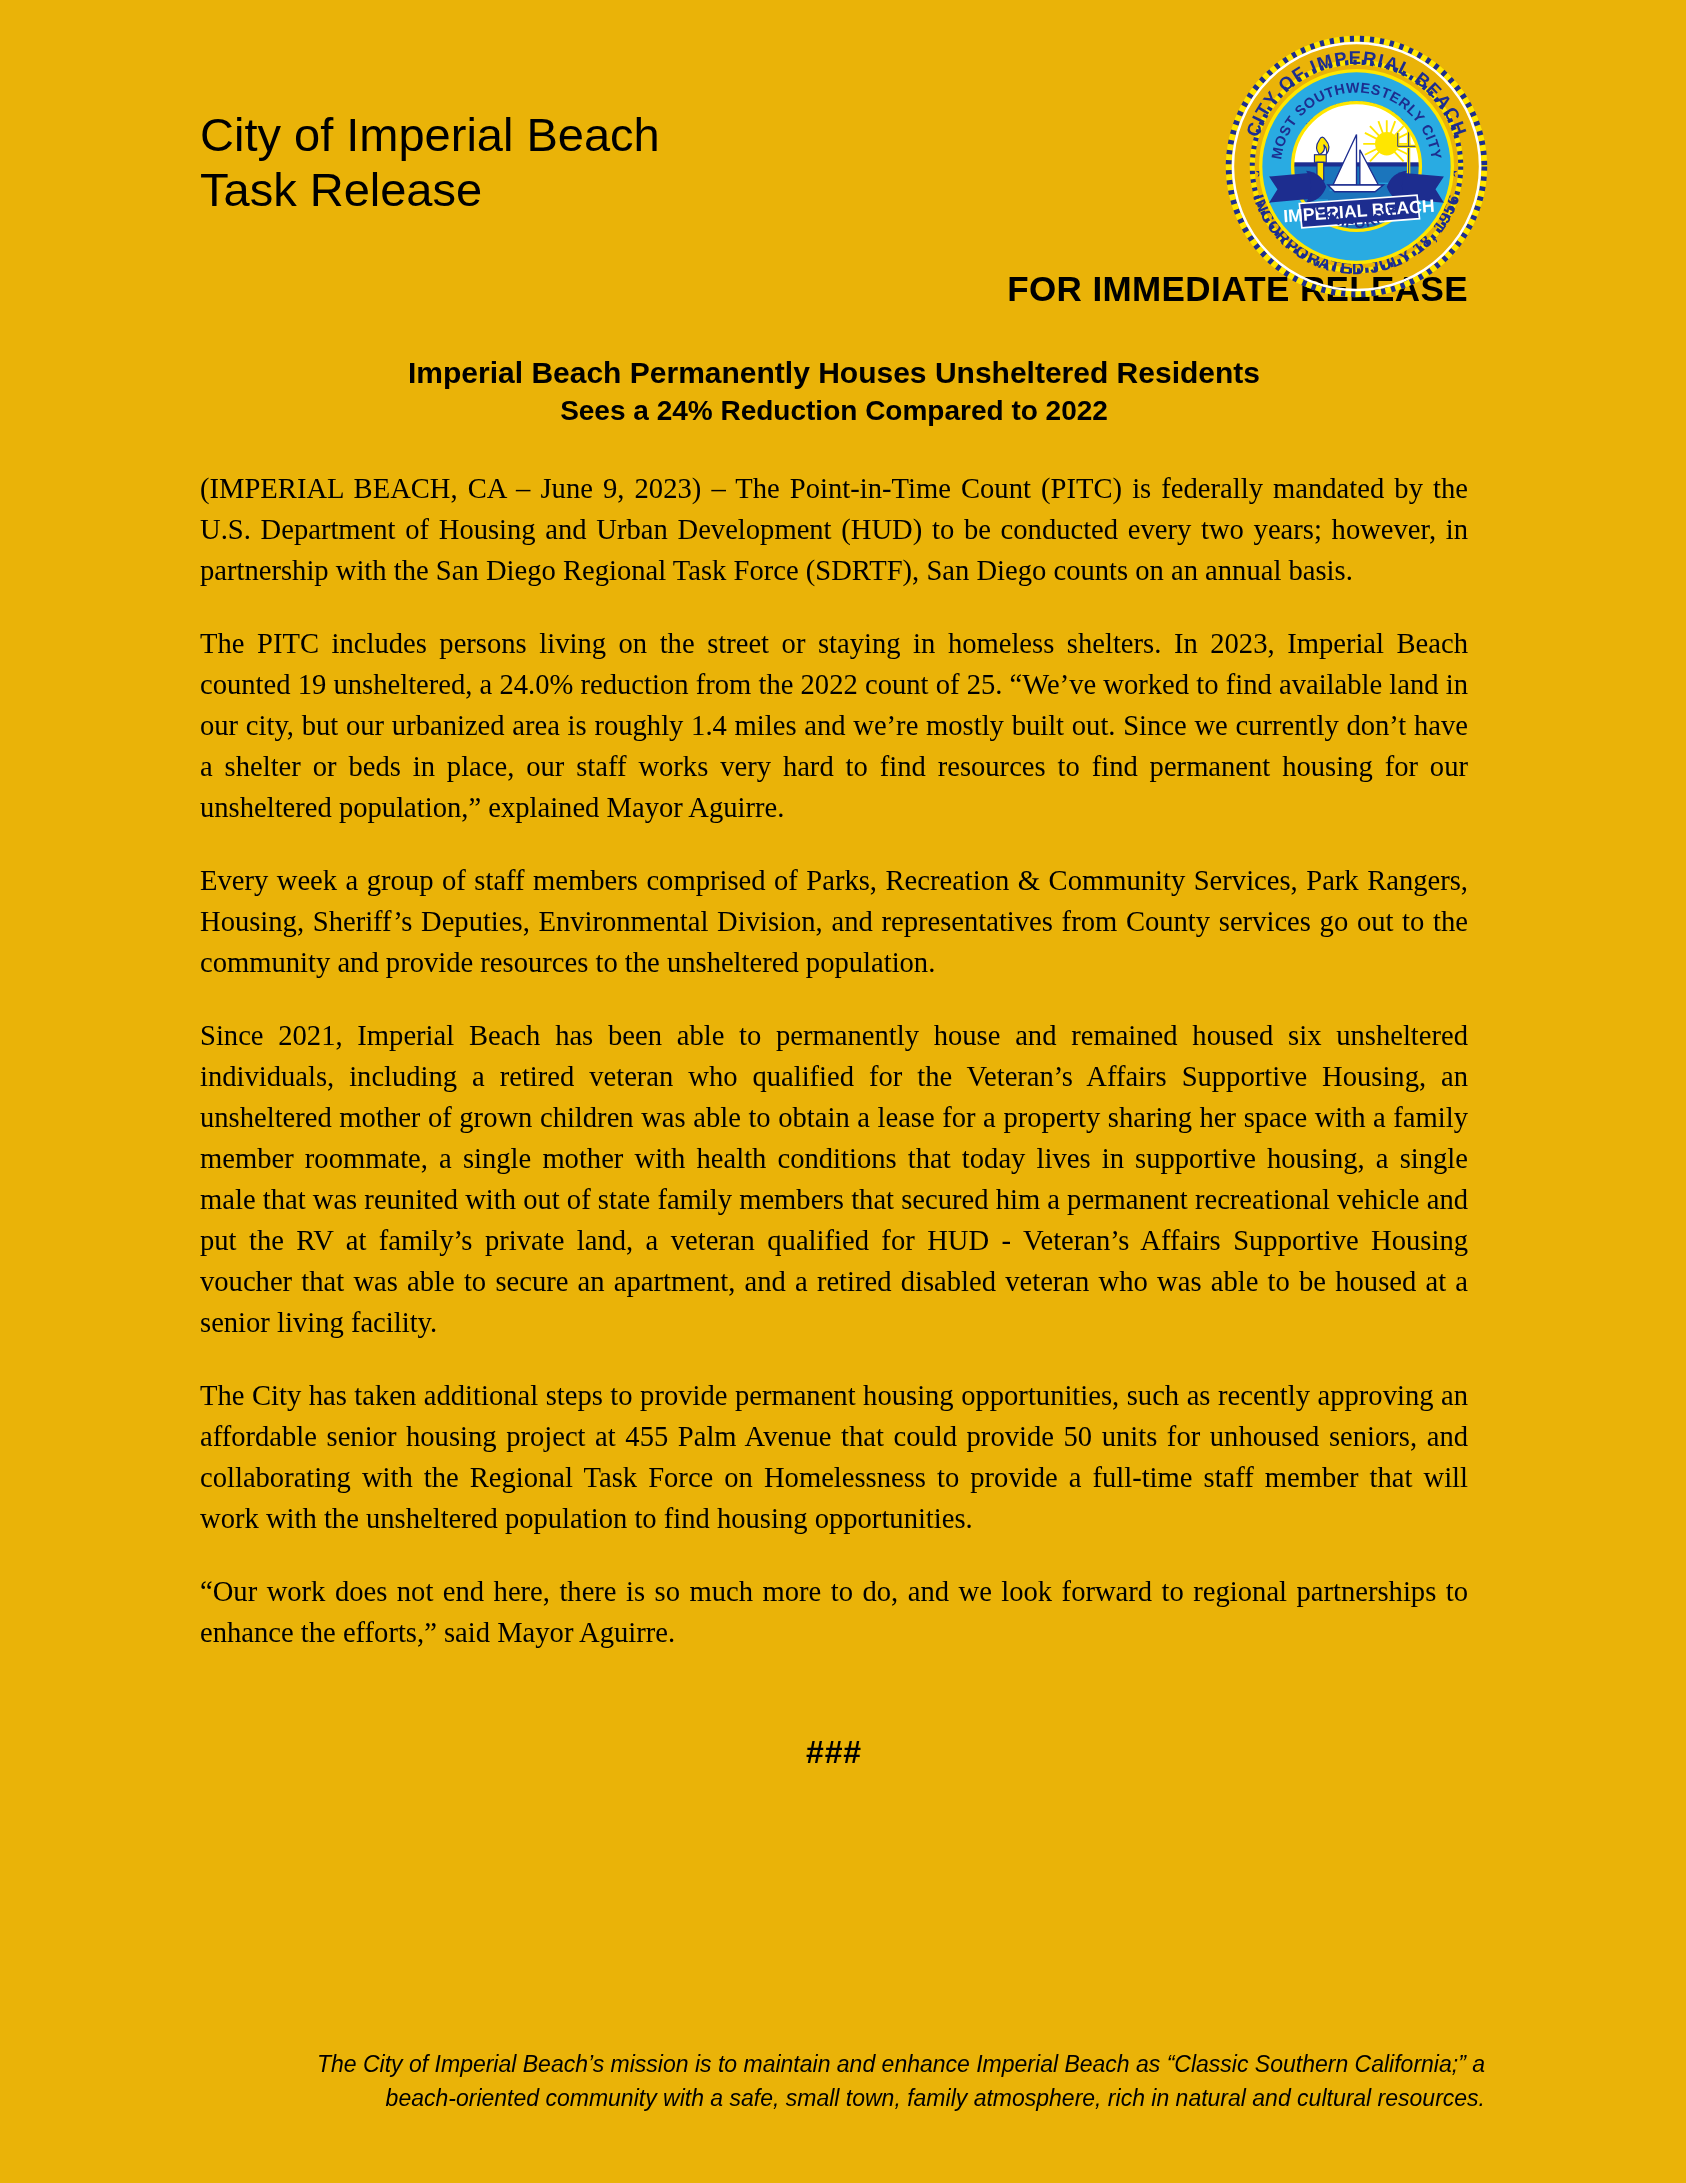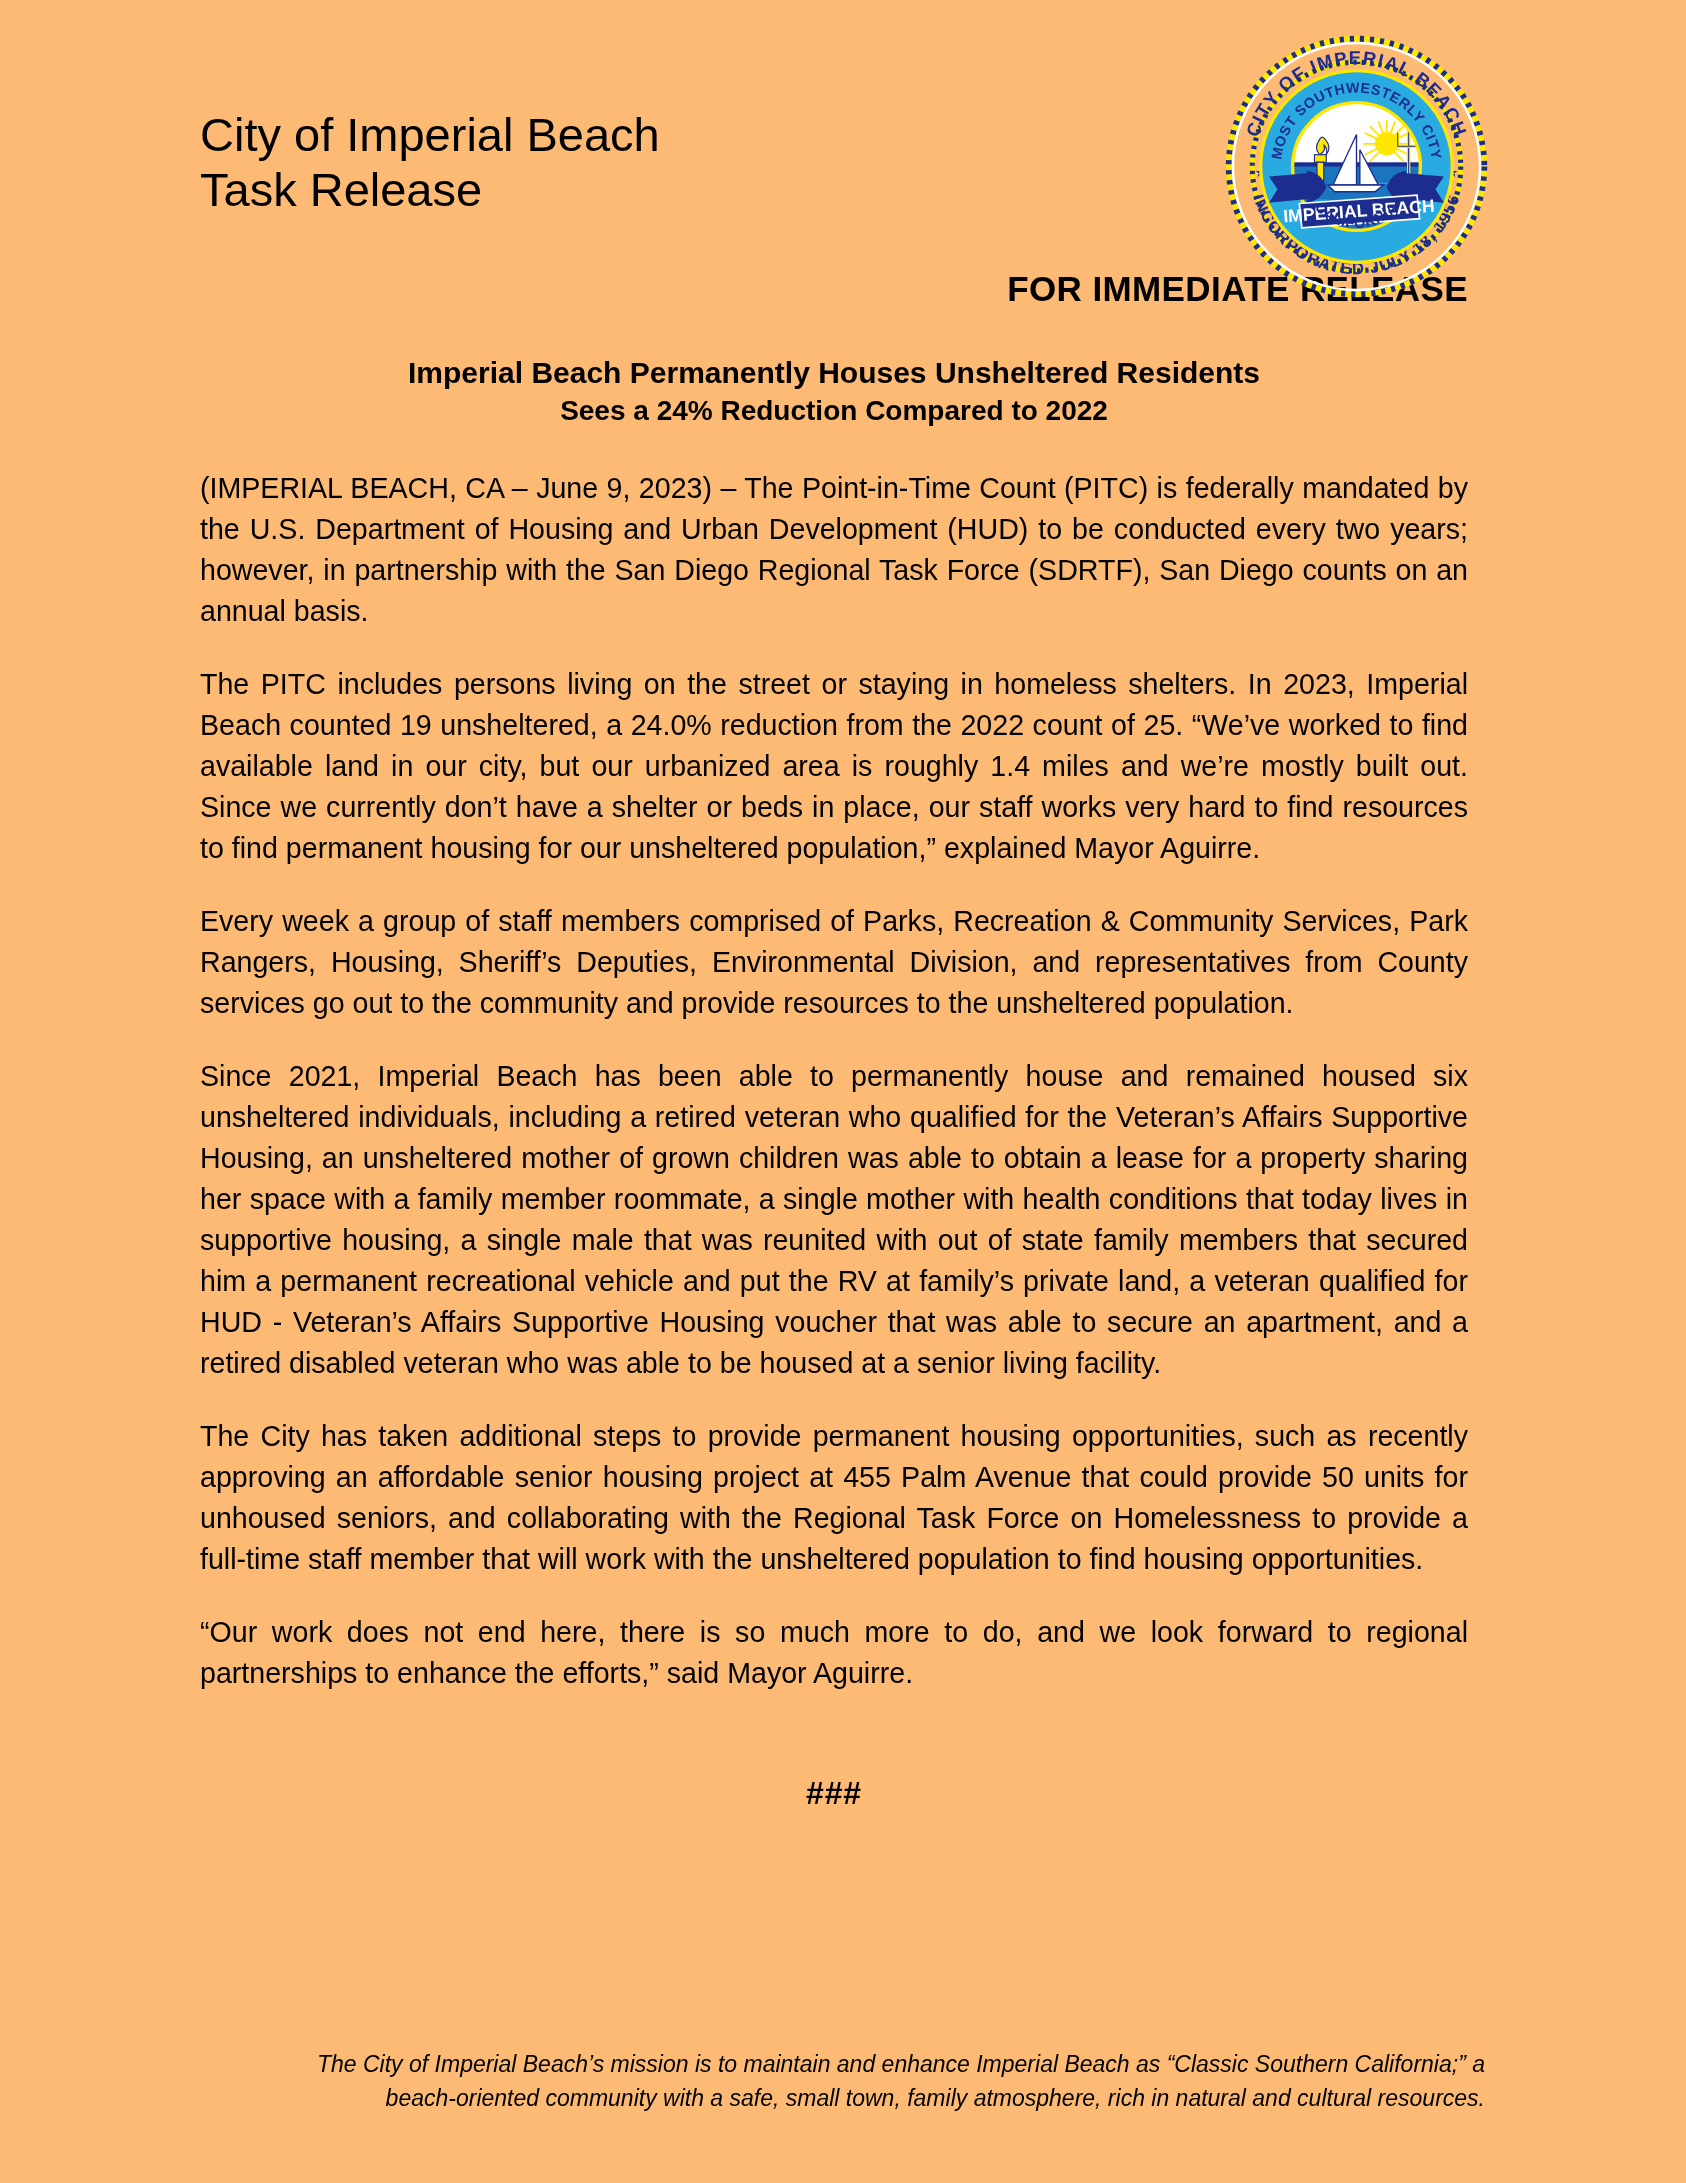--- a/index.html
+++ b/index.html
@@ -8,21 +8,21 @@
     background: #ffffff;
   }
   body {
     font-family: "Liberation Sans", sans-serif;
     color: #000000;
   }
   .page {
     position: relative;
     width: 1687px;
     height: 2183px;
-    background: #fdba74;
+    background: #eab308;
     box-sizing: border-box;
     overflow: hidden;
   }
   .content {
     position: absolute;
     left: 200px;
     top: 0;
     width: 1268px;
   }
 
@@ -87,20 +87,21 @@
 
   
   .body-copy {
     margin-top: 39px;
     font-size: 28.6px;
     line-height: 41px;
     text-align: justify;
   }
   .body-copy p {
     margin: 0 0 32px 0;
+    font-family: Liberation Serif, serif;
   }
   .body-copy p:last-child { margin-bottom: 0; }
 
   .endmark {
     margin-top: 81px;
     text-align: center;
     font-size: 32px;
     font-weight: bold;
     letter-spacing: 0.8px;
   }

